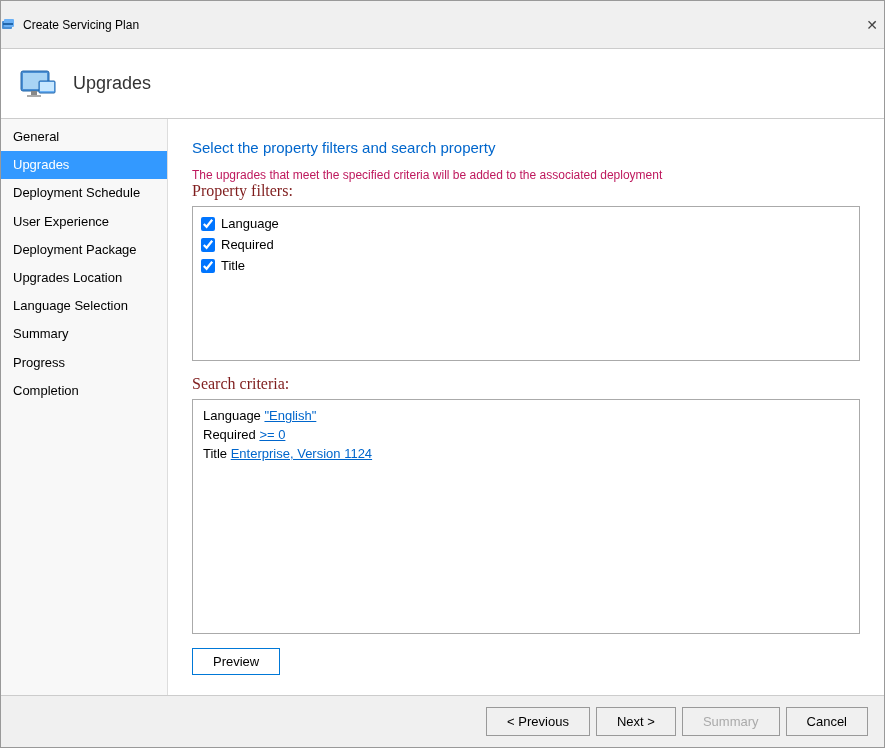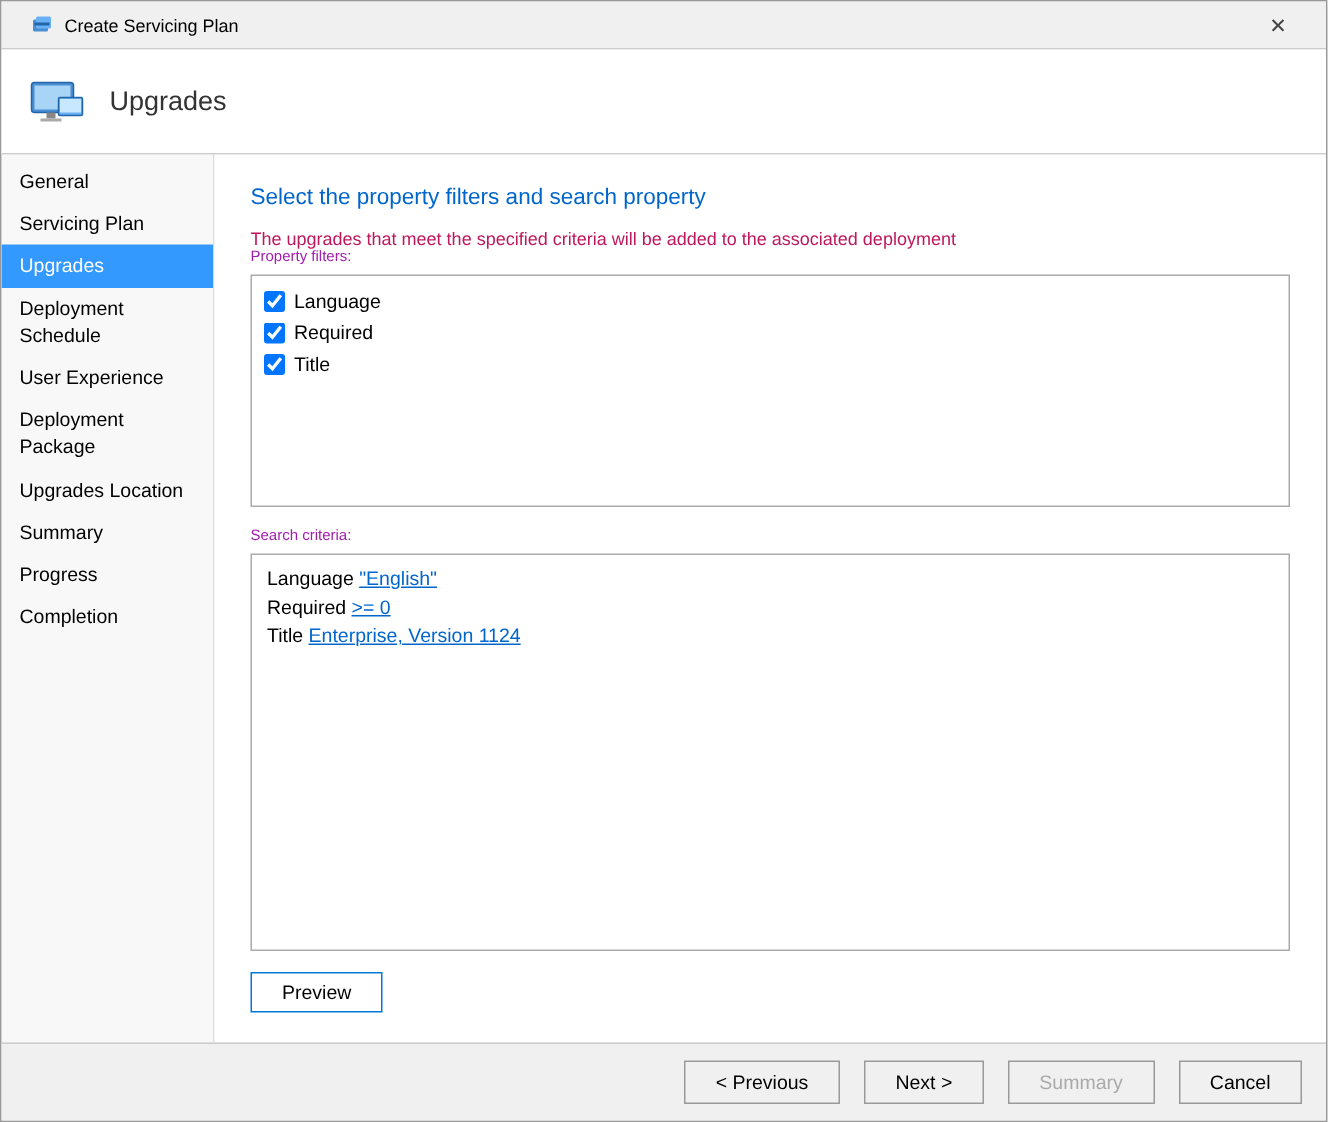--- a/index.html
+++ b/index.html
@@ -17,26 +17,26 @@
     .window {
       width: 885px;
       height: 748px;
       background: #f0f0f0;
       border: 1px solid #999;
       display: flex;
       flex-direction: column;
       box-shadow: 2px 2px 8px rgba(0,0,0,0.3);
     }
     .title-bar {
-      height: 32px;
+      height: 48px;
       background: #f0f0f0;
       border-bottom: 1px solid #ccc;
       display: flex;
       align-items: center;
-      padding: 0 20px;
+      padding: 0 0;
       justify-content: space-between;
       flex-shrink: 0;
     }
     .title-bar-left {
       display: flex;
       align-items: center;
       gap: 6px;
     }
     .title-text {
       font-size: 12px;
@@ -76,21 +76,21 @@
       font-size: 18px;
       color: #333;
       font-weight: normal;
     }
     .content-area {
       display: flex;
       flex: 1;
       overflow: hidden;
     }
     .sidebar {
-      width: 142px;
+      width: 167px;
       background: #f8f8f8;
       border-right: 1px solid #ddd;
       flex-shrink: 0;
       padding-top: 4px;
     }
     .sidebar-item {
       padding: 5px 12px;
       cursor: pointer;
       color: #000;
       font-size: 13px;
@@ -112,23 +112,24 @@
       color: #0066cc;
       font-size: 15px;
       font-weight: normal;
       margin-bottom: 12px;
     }
     .description-text {
       font-size: 12px;
       color: #be185d;
     }
     .label-text {
-      font-size: 10px;
-      color: #a21caf;
+      font-size: 16px;
+      color: #7f1d1d;
       margin-bottom: 6px;
+      font-family: Liberation Serif, serif;
     }
     .filter-box {
       border: 1px solid #aaa;
       background: white;
       height: 155px;
       padding: 6px 8px;
       overflow-y: auto;
       margin-bottom: 14px;
     }
     .checkbox-row {
@@ -173,21 +174,21 @@
       color: #000;
       cursor: pointer;
       font-size: 13px;
     }
     .footer {
       background: #f0f0f0;
       border-top: 1px solid #ccc;
       padding: 10px 16px;
       display: flex;
       justify-content: flex-end;
-      gap: 16px;
+      gap: 6px;
       flex-shrink: 0;
       height: 52px;
       align-items: center;
     }
     .footer-btn {
       padding: 6px 20px;
       font-size: 13px;
       cursor: pointer;
       border: 1px solid #999;
       background: #f0f0f0;
@@ -229,26 +230,26 @@
       <rect x="22" y="18" width="16" height="12" rx="1" fill="#6ab0f5" stroke="#2266aa" stroke-width="1"></rect>
       <rect x="23" y="19" width="14" height="9" fill="#c8e8ff"></rect>
     </svg>
     <span class="header-title">Upgrades</span>
   </div>
 
   <div class="content-area">
 
     <div class="sidebar">
       <div class="sidebar-item">General</div>
-      <div class="sidebar-item">Servicing Plan</div>
       <div class="sidebar-item active">Upgrades</div>
       <div class="sidebar-item">Deployment Schedule</div>
       <div class="sidebar-item">User Experience</div>
       <div class="sidebar-item">Deployment Package</div>
       <div class="sidebar-item">Upgrades Location</div>
+      <div class="sidebar-item">Language Selection</div>
       <div class="sidebar-item">Summary</div>
       <div class="sidebar-item">Progress</div>
       <div class="sidebar-item">Completion</div>
     </div>
 
     <div class="main-content">
       <div class="section-title">Select the property filters and search property</div>
       <div class="description-text">The upgrades that meet the specified criteria will be added to the associated deployment</div>
 
       <div class="label-text">Property filters:</div>

